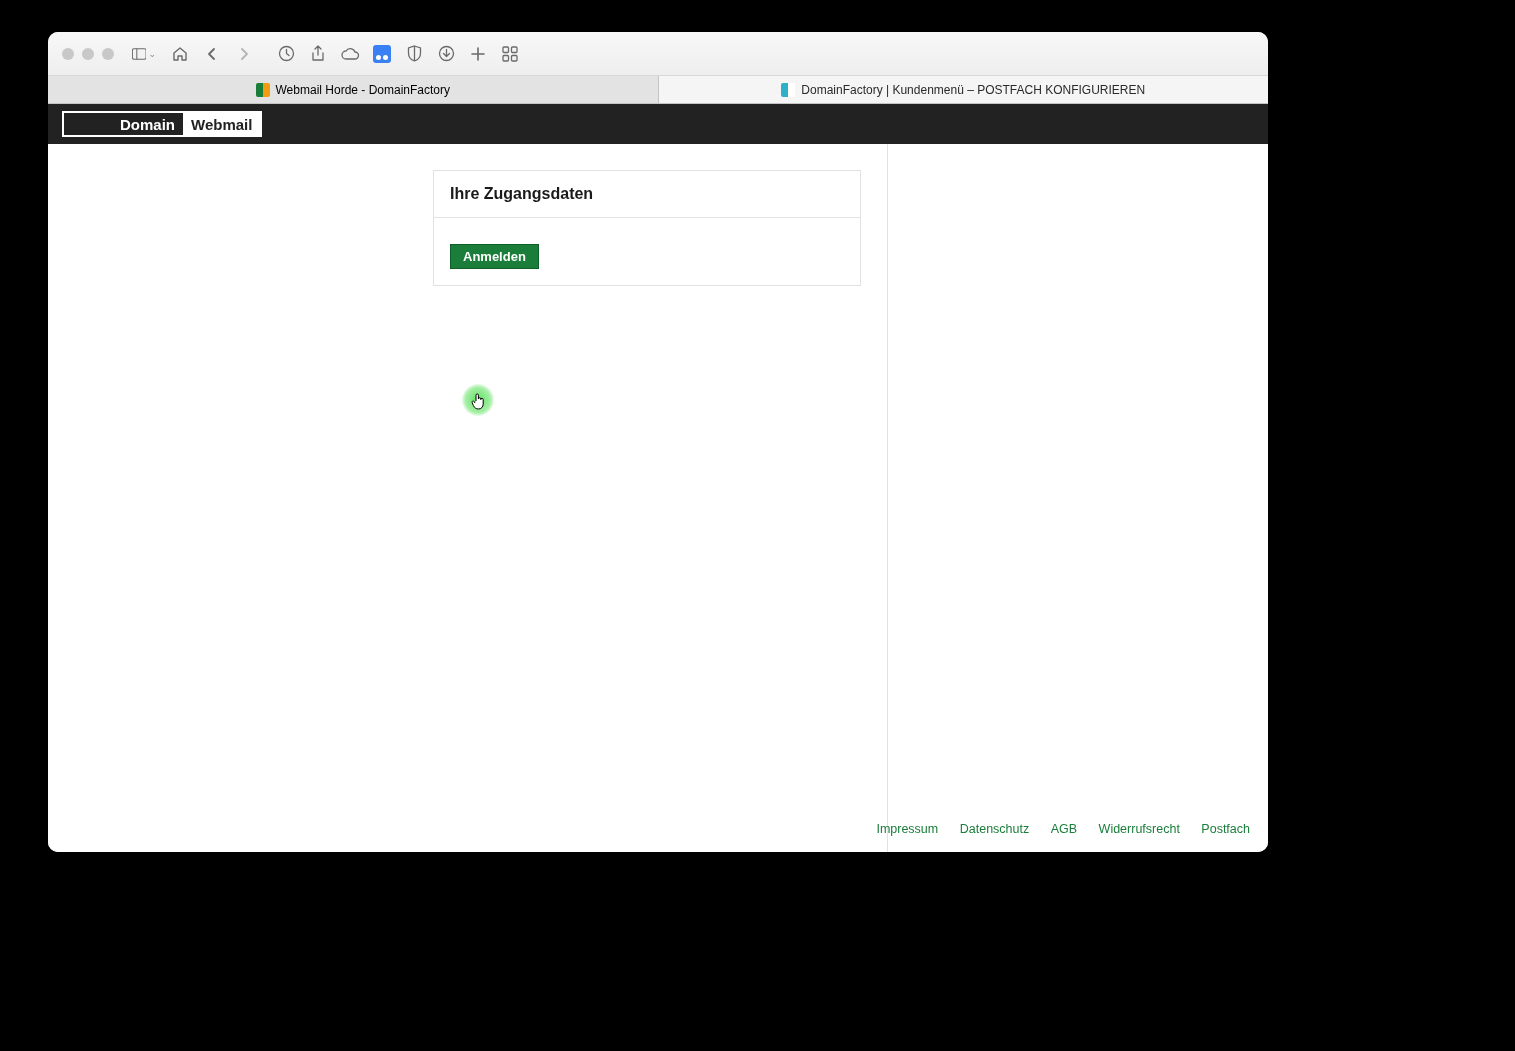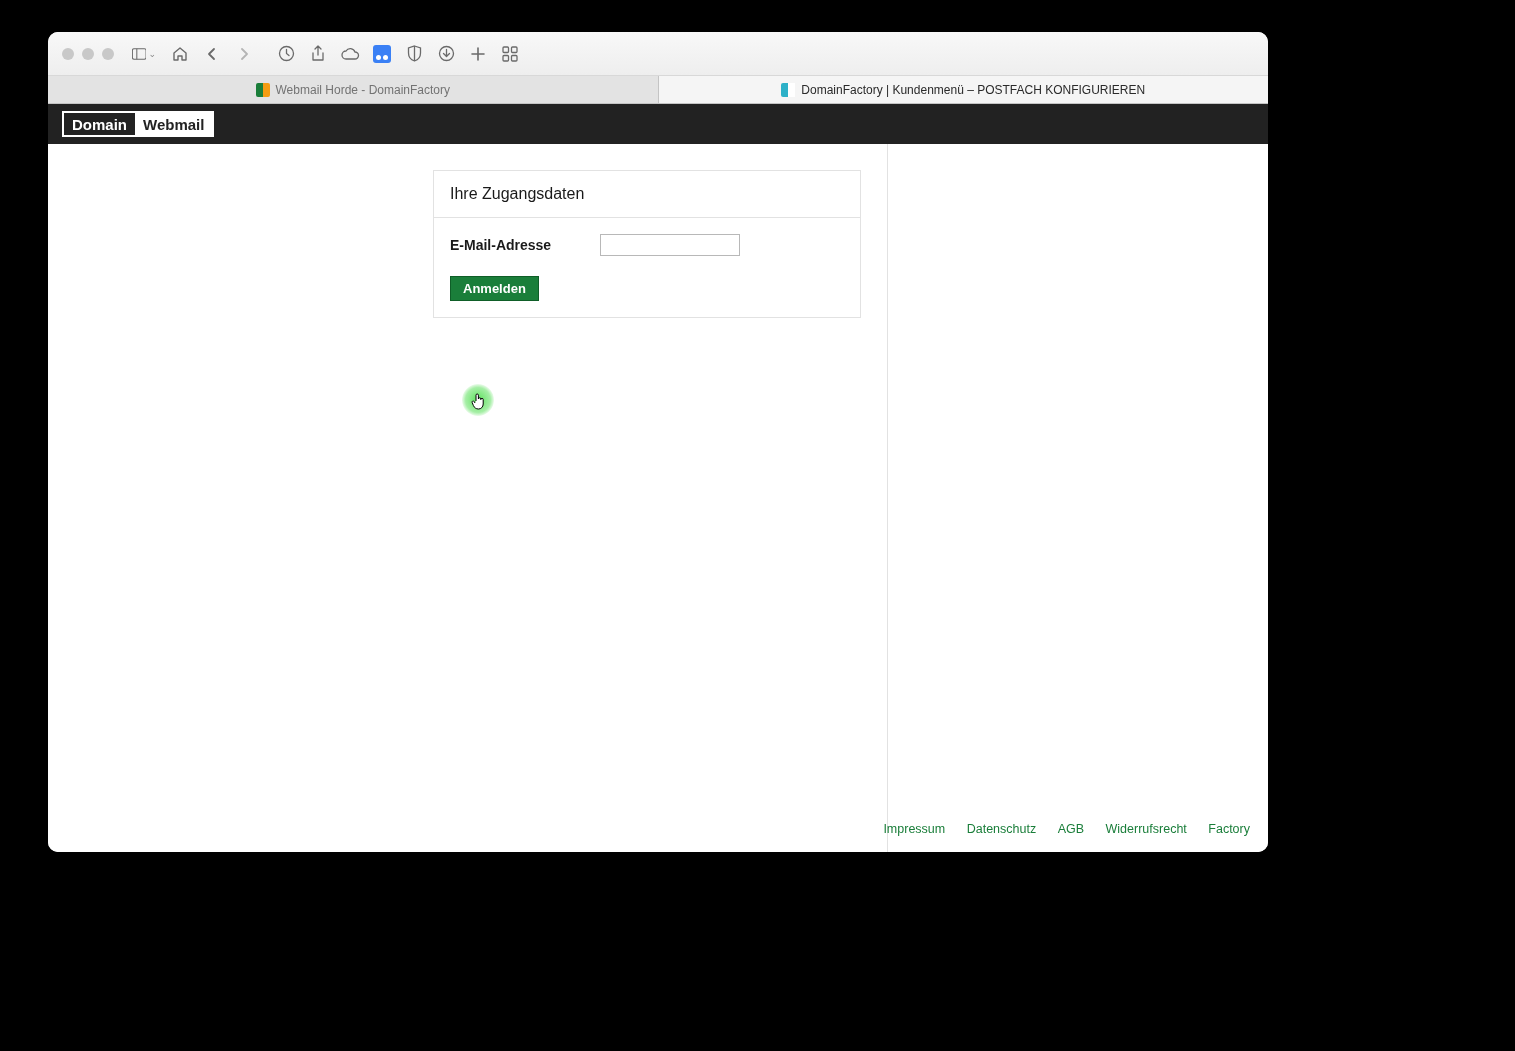--- a/index.html
+++ b/index.html
@@ -113,21 +113,21 @@
       background: #d6d6d6;
       border-bottom: 1px solid #c4c4c4;
       font-size: 12px;
     }
     .tab {
       flex: 1;
       display: flex;
       align-items: center;
       justify-content: center;
       gap: 6px;
-      color: #737373;
+      color: #000000;
       position: relative;
     }
     .tab.inactive {
       background: #e3e3e3;
       border-right: 1px solid #c4c4c4;
     }
     .tab.active {
       background: #f5f5f5;
       color: #2a2a2a;
       text-align: center;
@@ -162,20 +162,21 @@
     }
     .page-header {
       background: #222;
       padding: 7px 14px;
     }
     .logo-box {
       display: inline-flex;
       border: 2px solid #fff;
       height: 26px;
       align-items: stretch;
+      padding-left: 48px;
     }
     .logo-left {
       color: #fff;
       font-weight: 700;
       padding: 2px 8px;
       font-size: 15px;
       display: flex;
       align-items: center;
     }
     .logo-right {
@@ -203,21 +204,21 @@
       position: absolute;
       left: 385px;
       top: 26px;
       width: 428px;
       border: 1px solid #e2e2e2;
       background: #fff;
     }
     .card-header {
       padding: 14px 16px;
       border-bottom: 1px solid #e2e2e2;
-      font-weight: 400;
+      font-weight: 700;
       font-size: 16px;
       color: #1a1a1a;
     }
     .card-body {
       padding: 16px;
       font-size: 14px;
       color: #1a1a1a;
     }
     .intro-text {
       font-weight: 600;
@@ -418,40 +419,36 @@
       </div>
     </div>
 
     <div class="page-body">
       <div class="vertical-sep"></div>
 
       <div class="card">
         <div class="card-header">Ihre Zugangsdaten</div>
         <div class="card-body">
 
-          <div class="form-row">
-            <div class="form-label">E-Mail-Adresse</div>
-            <input class="form-input" type="text" value="" style="">
-          </div>
 
 
           <button class="submit-btn">Anmelden</button>
         </div>
       </div>
 
       <div class="cursor-hi">
         <span class="cursor-hand">
           <svg width="16" height="18" viewBox="0 0 16 18">
               <path d="M6 9 V3.2 A1.2 1.2 0 0 1 8.4 3.2 V7 A1.2 1.2 0 0 1 10.8 7 V7.6 A1.2 1.2 0 0 1 13.2 7.6 V12 C13.2 15 11 17 8.5 17 C6 17 4.2 15.5 3.4 13.5 L2.2 10.6 A1.1 1.1 0 0 1 4.2 9.6 L5 11" fill="#fff" stroke="#000" stroke-width="1"></path>
             </svg>
         </span>
       </div>
 
       <div class="page-footer">
         <a class="footer-link">Impressum</a>
         <a class="footer-link">Datenschutz</a>
         <a class="footer-link">AGB</a>
         <a class="footer-link">Widerrufsrecht</a>
-        <a class="footer-link">Factory</a>
+        <a class="footer-link">Postfach</a>
       </div>
     </div>
   </div>
 </div>
 
 </body></html>

